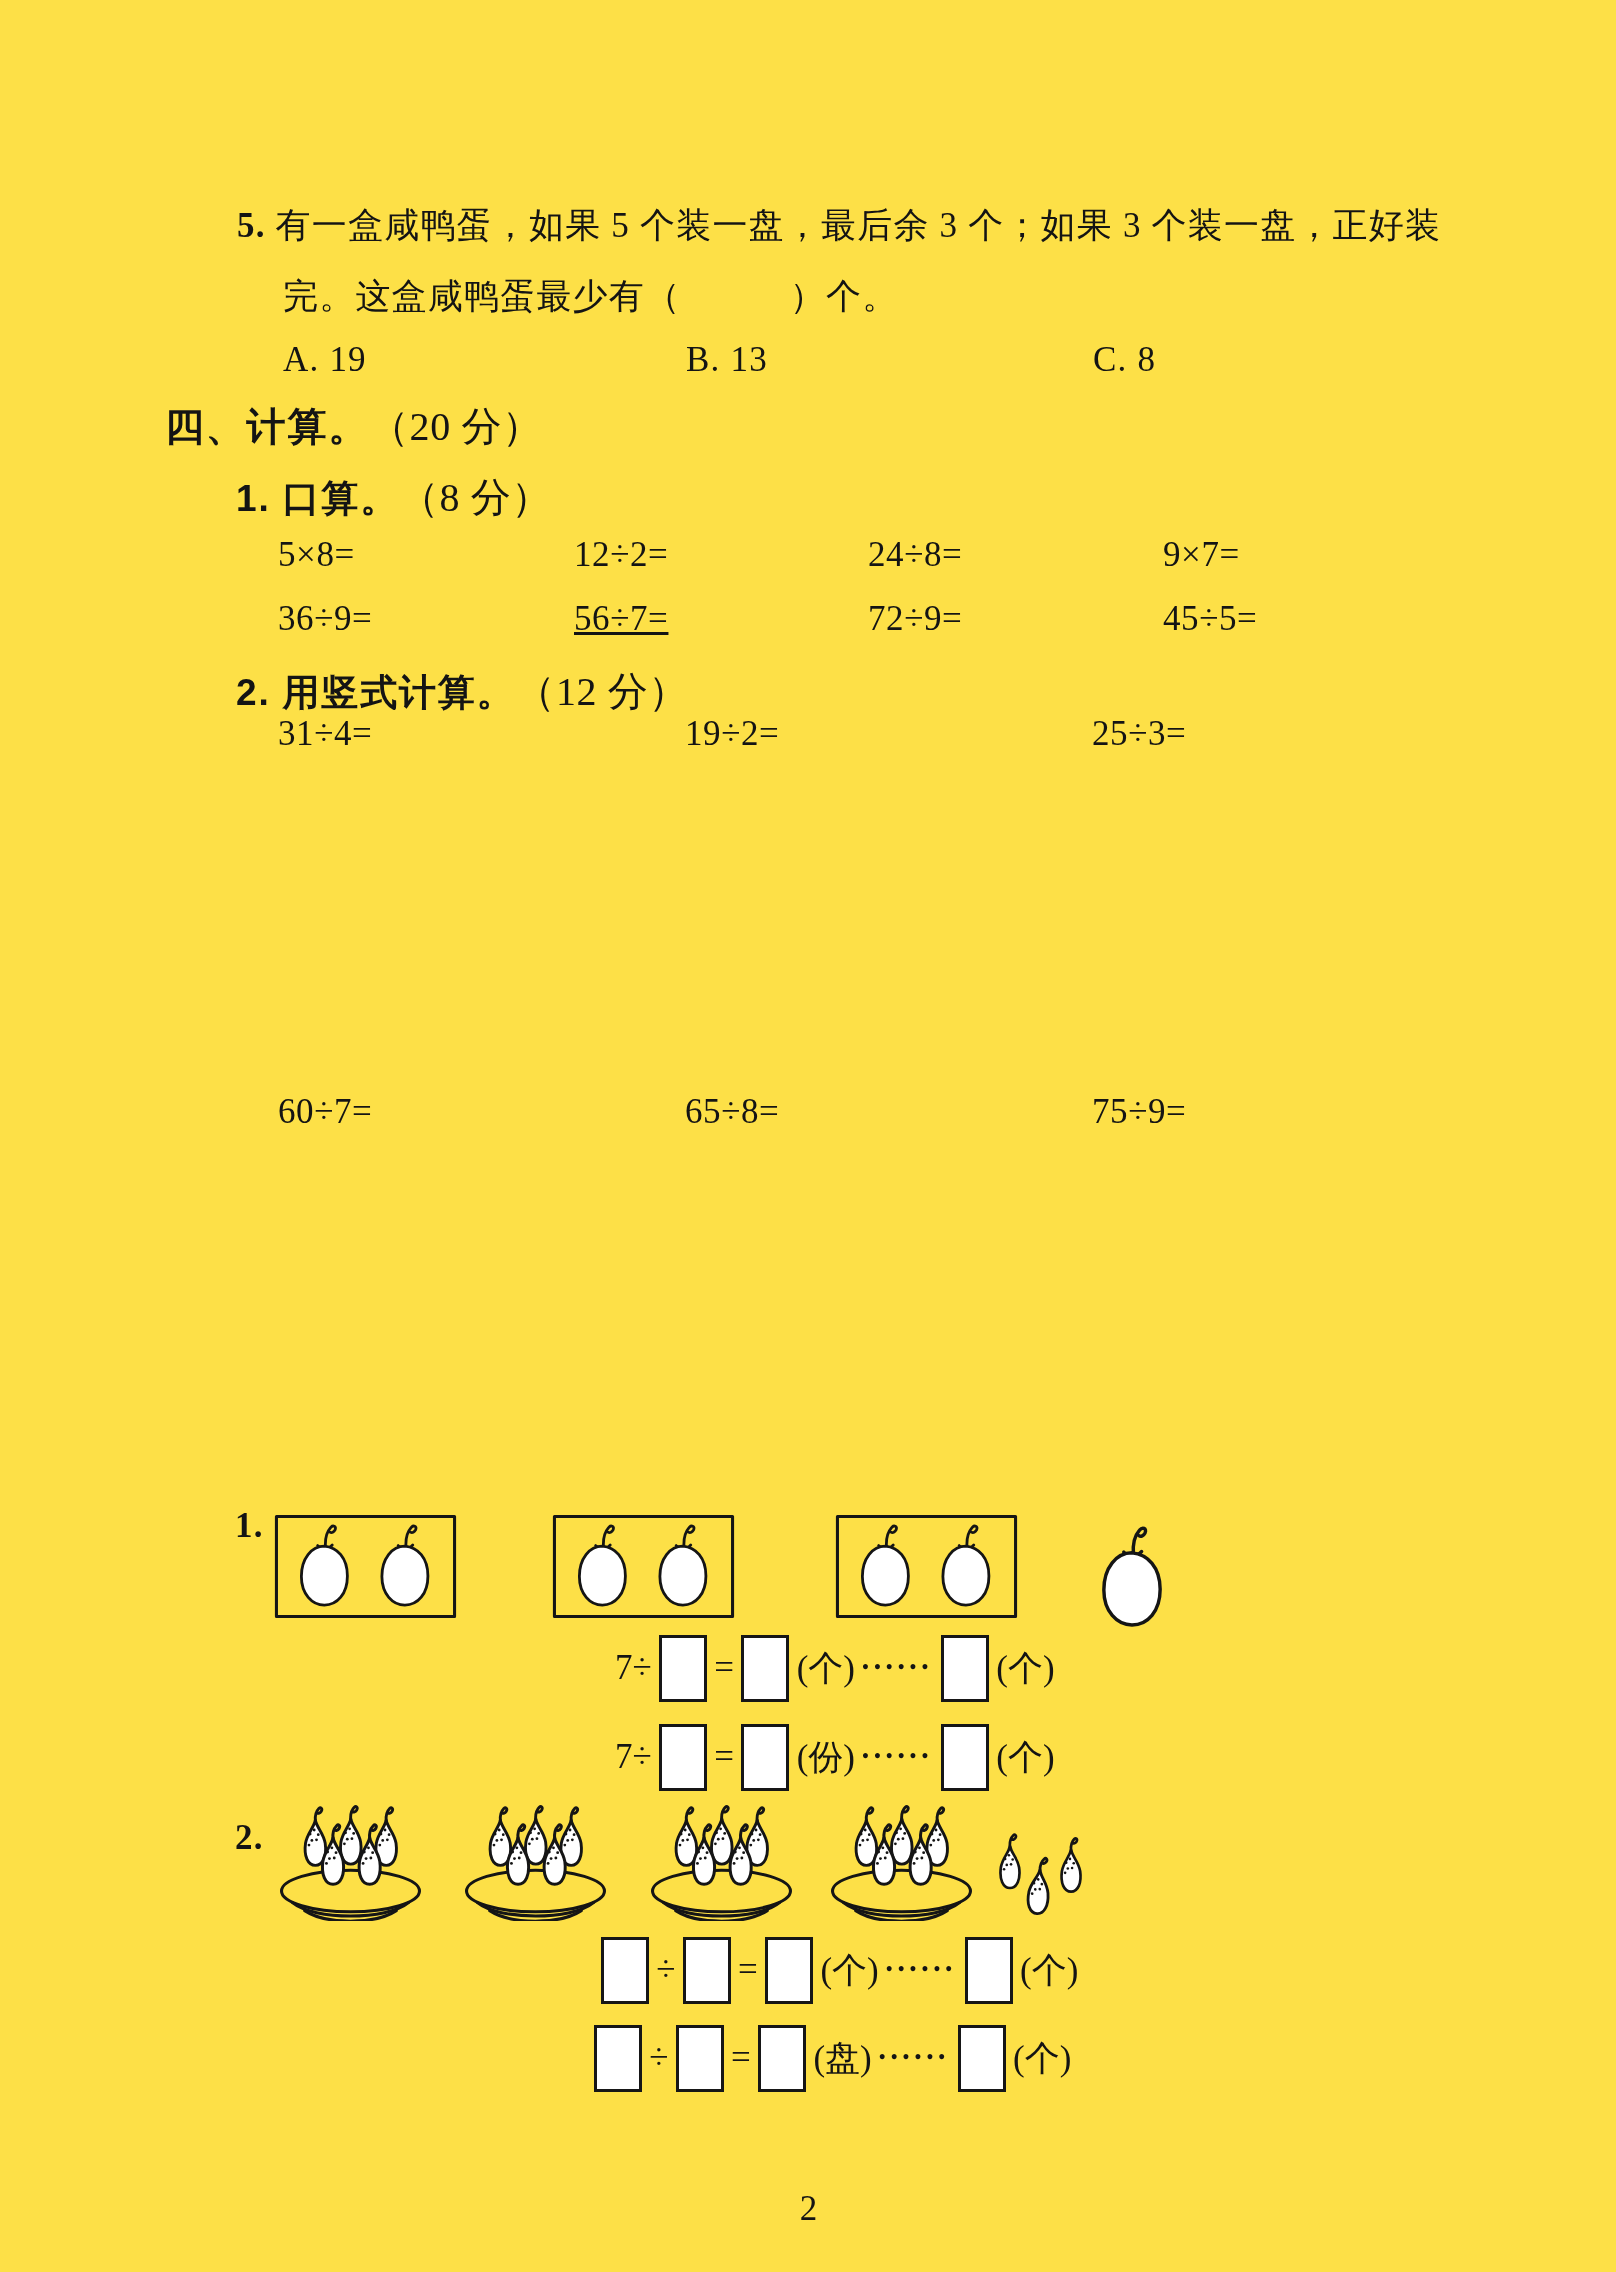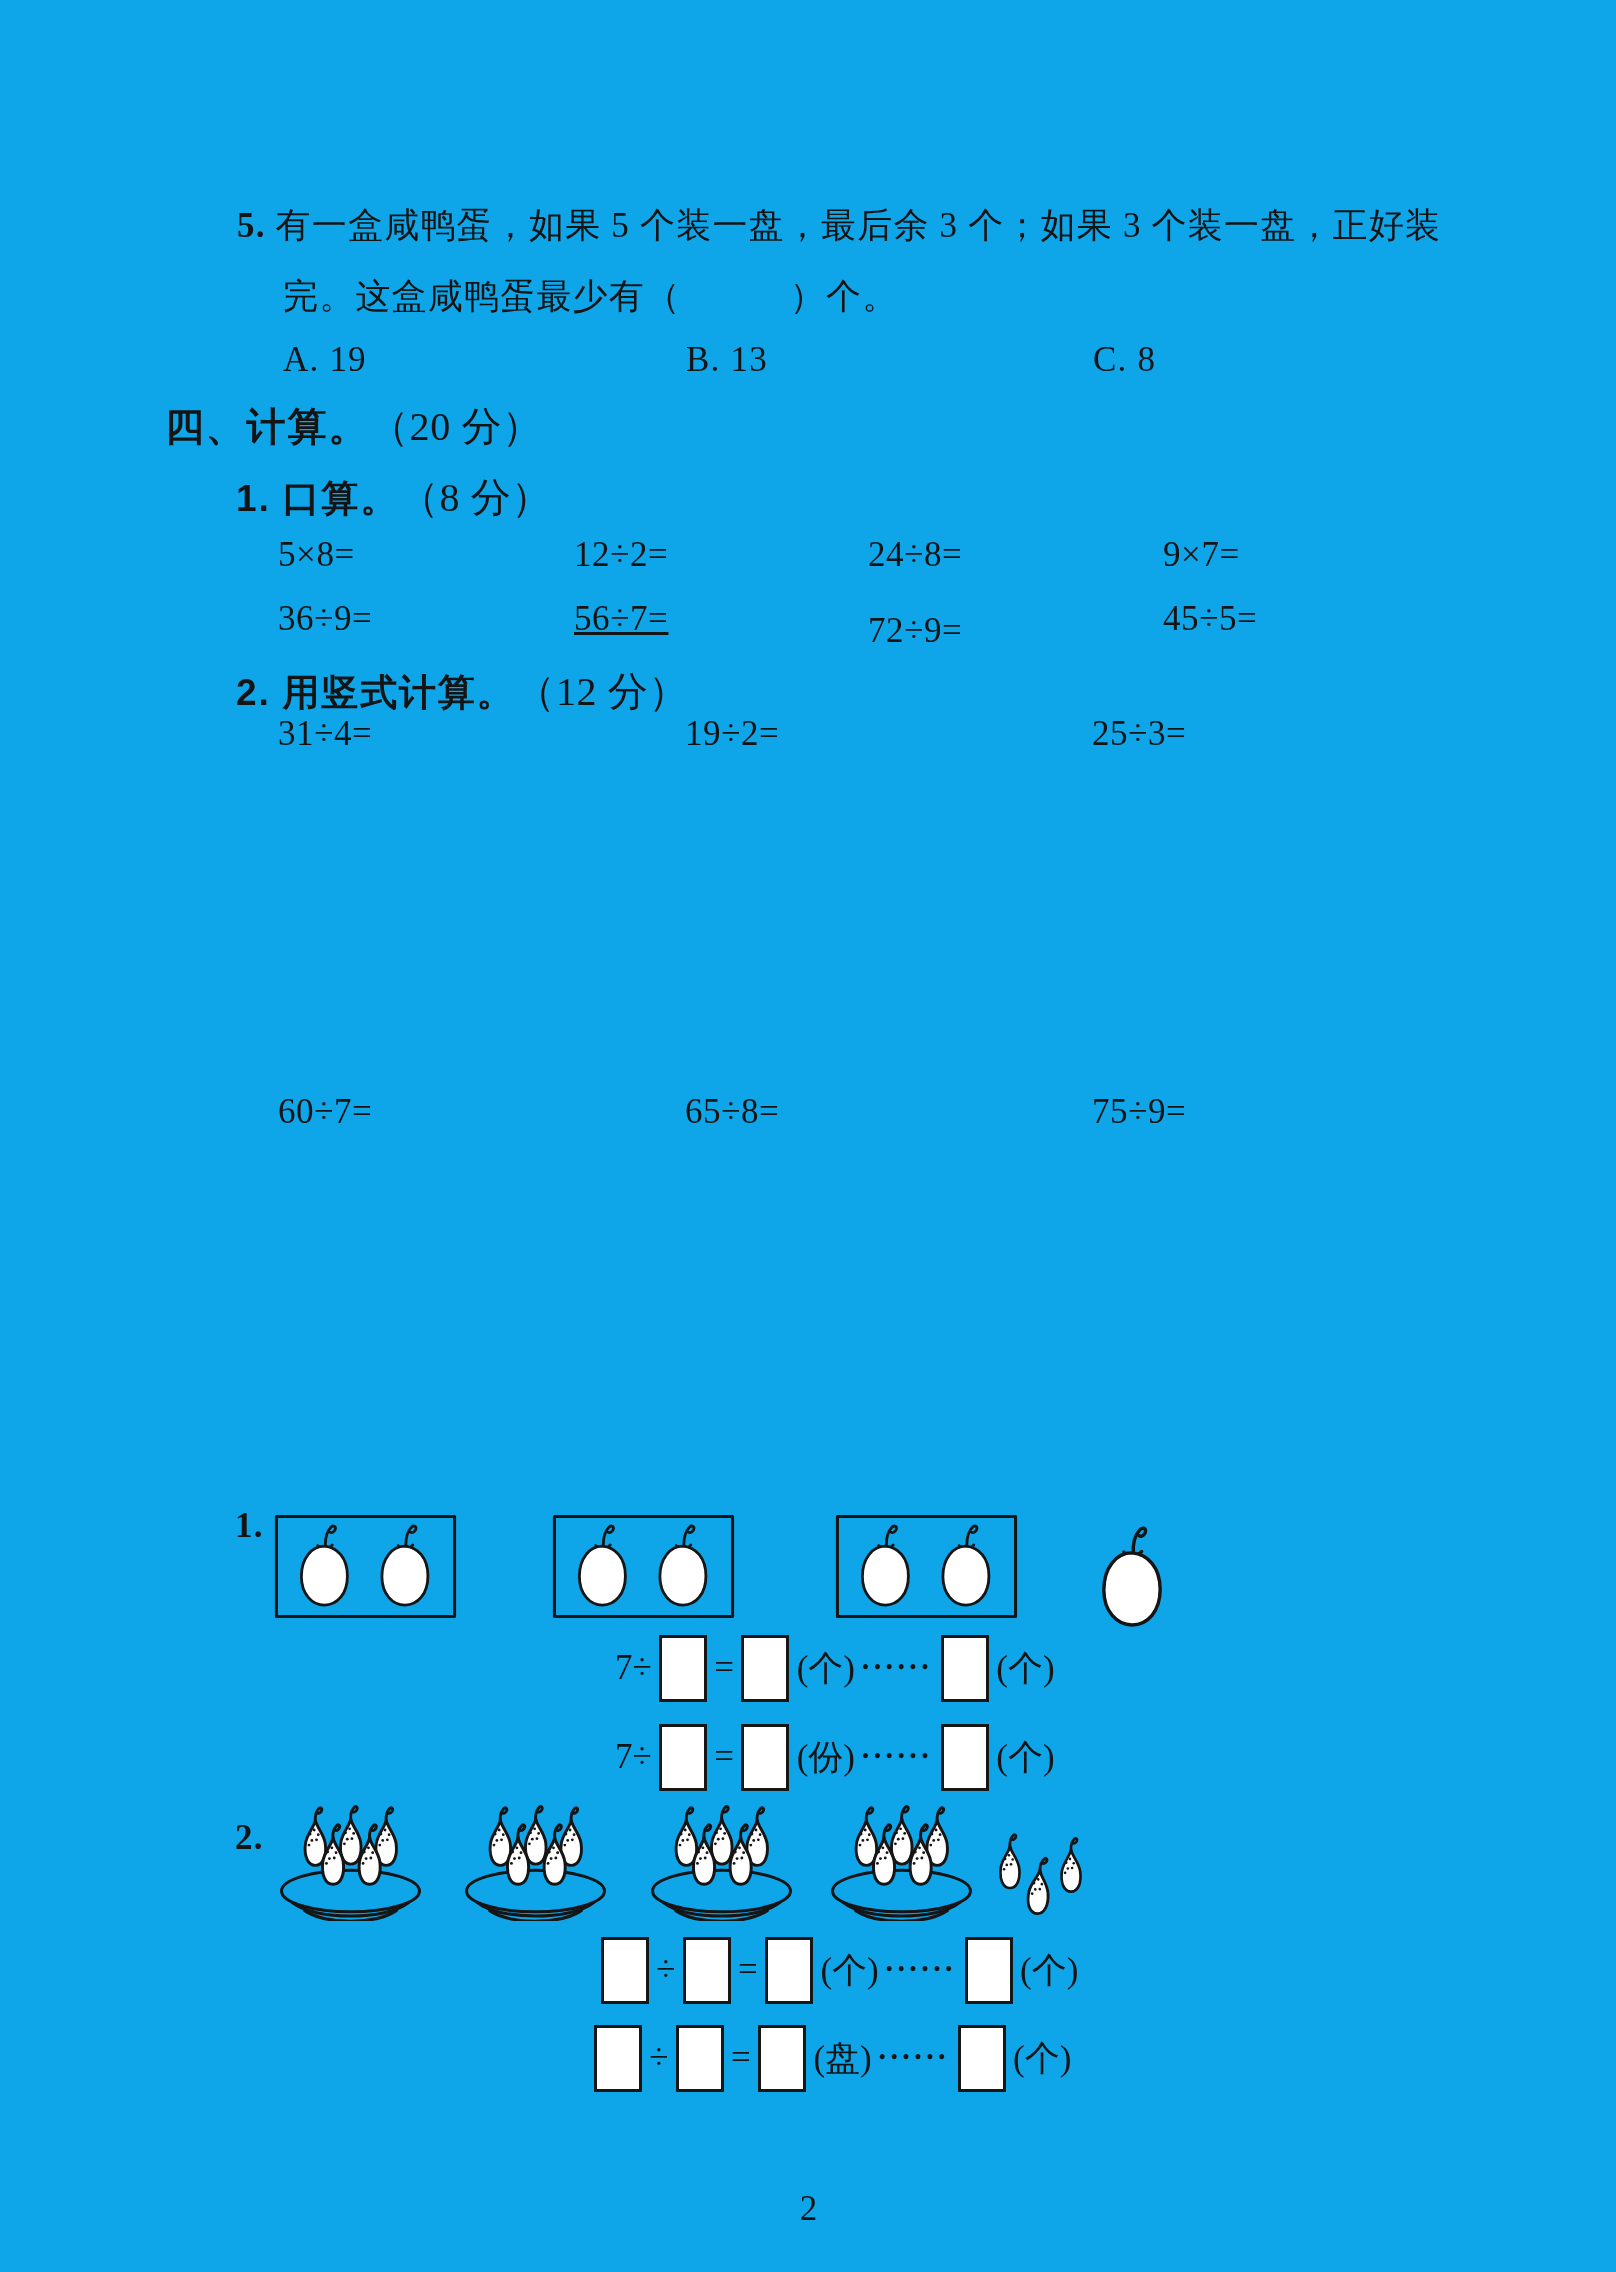--- a/index.html
+++ b/index.html
@@ -1,19 +1,19 @@
 <!DOCTYPE html>
 <html style="font-size:9.8px"><head>
 <meta charset="utf-8">
 <style>
   html,body{margin:0;padding:0;background:#e8e8e8;}
   .page{
     position:relative;
     width:1617px;height:2273px;
-    background:#0ea5e9;
+    background:#fde047;
     font-family:"Liberation Serif","DejaVu Serif",serif;
     color:#141414;
     overflow:hidden;
   }
   .abs{position:absolute;white-space:nowrap;}
   .txt{font-size:35px;letter-spacing:1.2px;}
   .num{font-weight:700;}
   .hd{font-family:"Liberation Sans","DejaVu Sans",sans-serif;font-weight:700;letter-spacing:1.8px;}
   .hd-lg{font-size:39px;}
   .hd-md{font-size:37px;}
@@ -83,21 +83,21 @@
   <div class="abs" style="left:165px;top:399px;"><span class="hd hd-lg">四、计算。</span><span class="pts">（20 分）</span></div>
 
   <div class="abs" style="left:236px;top:470px;"><span class="hd hd-md">1. 口算。</span><span class="pts">（8 分）</span></div>
 
   <div class="abs expr" style="left:278px;top:535px;">5×8=</div>
   <div class="abs expr" style="left:574px;top:535px;">12÷2=</div>
   <div class="abs expr" style="left:868px;top:535px;">24÷8=</div>
   <div class="abs expr" style="left:1163px;top:535px;">9×7=</div>
   <div class="abs expr" style="left:278px;top:599px;">36÷9=</div>
   <div class="abs expr" style="left:574px;top:599px;text-decoration:underline;">56÷7=</div>
-  <div class="abs expr" style="left:868px;top:599px;margin-top:12px;">72÷9=</div>
+  <div class="abs expr" style="left:868px;top:599px;">72÷9=</div>
   <div class="abs expr" style="left:1163px;top:599px;">45÷5=</div>
 
   <div class="abs" style="left:236px;top:664px;"><span class="hd hd-md">2. 用竖式计算。</span><span class="pts">（12 分）</span></div>
 
   <div class="abs expr" style="left:278px;top:714px;">31÷4=</div>
   <div class="abs expr" style="left:685px;top:714px;">19÷2=</div>
   <div class="abs expr" style="left:1092px;top:714px;">25÷3=</div>
   <div class="abs expr" style="left:278px;top:1092px;">60÷7=</div>
   <div class="abs expr" style="left:685px;top:1092px;">65÷8=</div>
   <div class="abs expr" style="left:1092px;top:1092px;">75÷9=</div>

